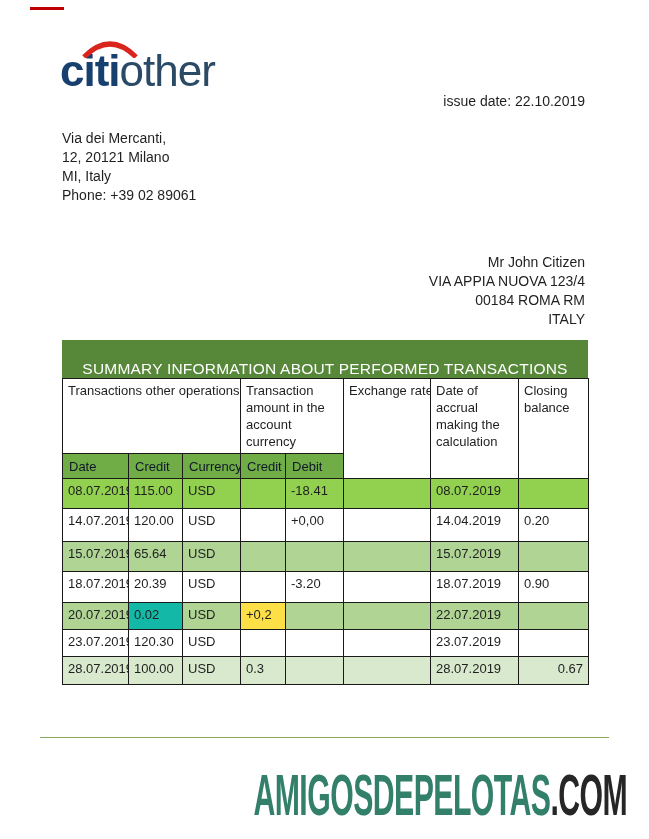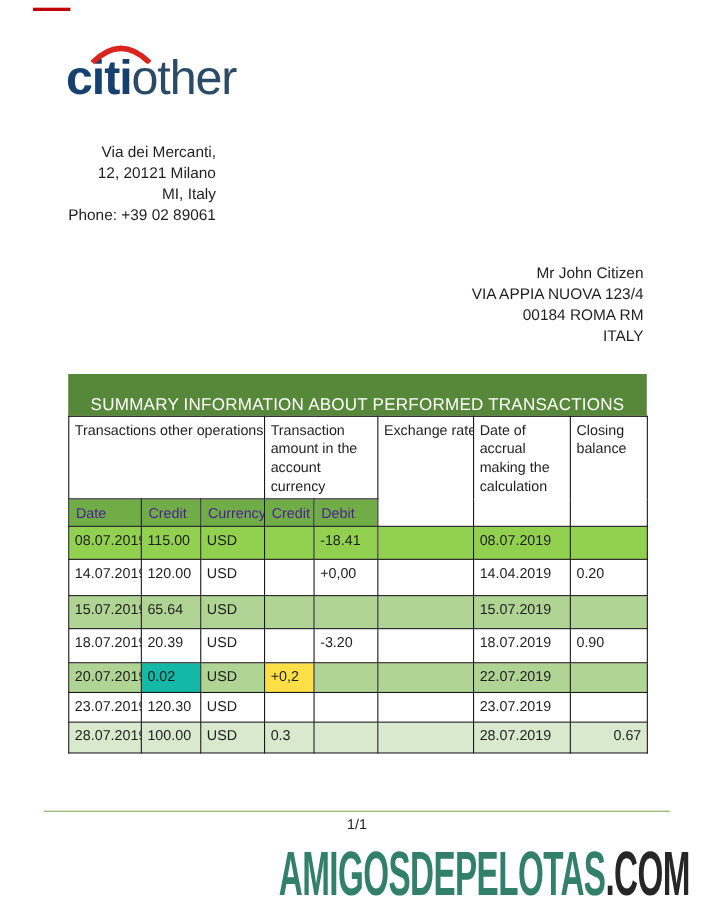--- a/index.html
+++ b/index.html
@@ -11,42 +11,42 @@
   
   .red-dash{position:absolute;left:30px;top:7px;width:34px;height:3px;background:#C00000;}
   
   .logo{position:absolute;left:60px;top:46px;white-space:nowrap;}
   .logo .part1{font-size:44px;font-weight:700;color:#17406F;letter-spacing:-1px;}
   .logo .part2{font-size:44px;font-weight:400;color:#2B4A66;letter-spacing:-1px;}
   .logo-arc{position:absolute;left:82px;top:40px;}
   
   .issue-date{position:absolute;right:64px;top:93px;font-size:14px;}
   
-  .bank-address{position:absolute;left:62px;top:129px;font-size:14px;line-height:19px;text-align:right;}
-  .recipient{position:absolute;right:64px;top:239px;font-size:14px;line-height:19px;text-align:right;}
+  .bank-address{position:absolute;left:62px;top:129px;font-size:14px;line-height:19px;}
+  .recipient{position:absolute;right:64px;top:253px;font-size:14px;line-height:19px;text-align:right;}
   
   .title-bar{
     position:absolute;left:62px;top:340px;width:526px;height:38px;
     background:#57883A;color:#ffffff;font-size:15.5px;
     display:flex;align-items:flex-end;justify-content:center;letter-spacing:0.2px;
   }
   
   table.tx{
     position:absolute;left:62px;top:378px;width:526px;
     border-collapse:collapse;table-layout:fixed;font-size:13px;
   }
   table.tx td,table.tx th{
     border:1px solid #1a1a1a;padding:3px 5px;vertical-align:top;
     font-weight:400;text-align:left;overflow:hidden;
   }
   tr.group-row{height:64px;}
   tr.group-row td{line-height:17px;}
   td.nowrap{white-space:nowrap;}
   tr.sub-row{height:25px;}
-  tr.sub-row td{background:#70AD47;color:#4c1d95;vertical-align:middle;padding-left:6px;white-space:nowrap;}
+  tr.sub-row td{background:#70AD47;color:#0f172a;vertical-align:middle;padding-left:6px;white-space:nowrap;}
   tbody.data tr td{padding-top:4px;white-space:nowrap;}
   tbody.data tr:nth-child(1){height:30px;}
   tbody.data tr:nth-child(2){height:33px;}
   tbody.data tr:nth-child(3){height:30px;}
   tbody.data tr:nth-child(4){height:31px;}
   tbody.data tr:nth-child(5){height:27px;}
   tbody.data tr:nth-child(6){height:27px;}
   tbody.data tr:nth-child(7){height:28px;}
   
   .footer-line{position:absolute;left:40px;top:737px;width:569px;border-top:1px solid #86A65C;}
@@ -69,20 +69,21 @@
 
   <div class="logo">
     <span class="part1">citi</span><span class="part2">other</span>
   </div>
   <div class="logo-arc">
     <svg width="56" height="18" viewBox="0 0 56 18">
       <path d="M2 17 Q28 -9 54 17" stroke="#D9251D" stroke-width="5" fill="none"></path>
     </svg>
   </div>
 
+  <div class="issue-date">issue date: 22.10.2019</div>
 
   <div class="bank-address">Via dei Mercanti,<br>12, 20121 Milano<br>MI, Italy<br>Phone: +39 02 89061</div>
 
   <div class="recipient">Mr John Citizen<br>VIA APPIA NUOVA 123/4<br>00184 ROMA RM<br>ITALY</div>
 
   <div class="title-bar">
     <span>SUMMARY INFORMATION ABOUT PERFORMED TRANSACTIONS</span>
   </div>
 
   <table class="tx">
@@ -180,19 +181,18 @@
           <td style="background: rgb(216, 233, 205);">0.3</td>
           <td style="background: rgb(216, 233, 205);"></td>
           <td style="background: rgb(216, 233, 205);"></td>
           <td style="background: rgb(216, 233, 205);">28.07.2019</td>
           <td style="background: rgb(216, 233, 205); text-align: right;">0.67</td>
         </tr>
       </tbody>
   </table>
 
   <div class="footer-line"></div>
-  <div class="page-indicator">1/1</div>
 
   <div class="watermark">
     <span class="name">AMIGOSDEPELOTAS</span><span class="tld">.COM</span>
   </div>
 
 </div>
 
 </body></html>

